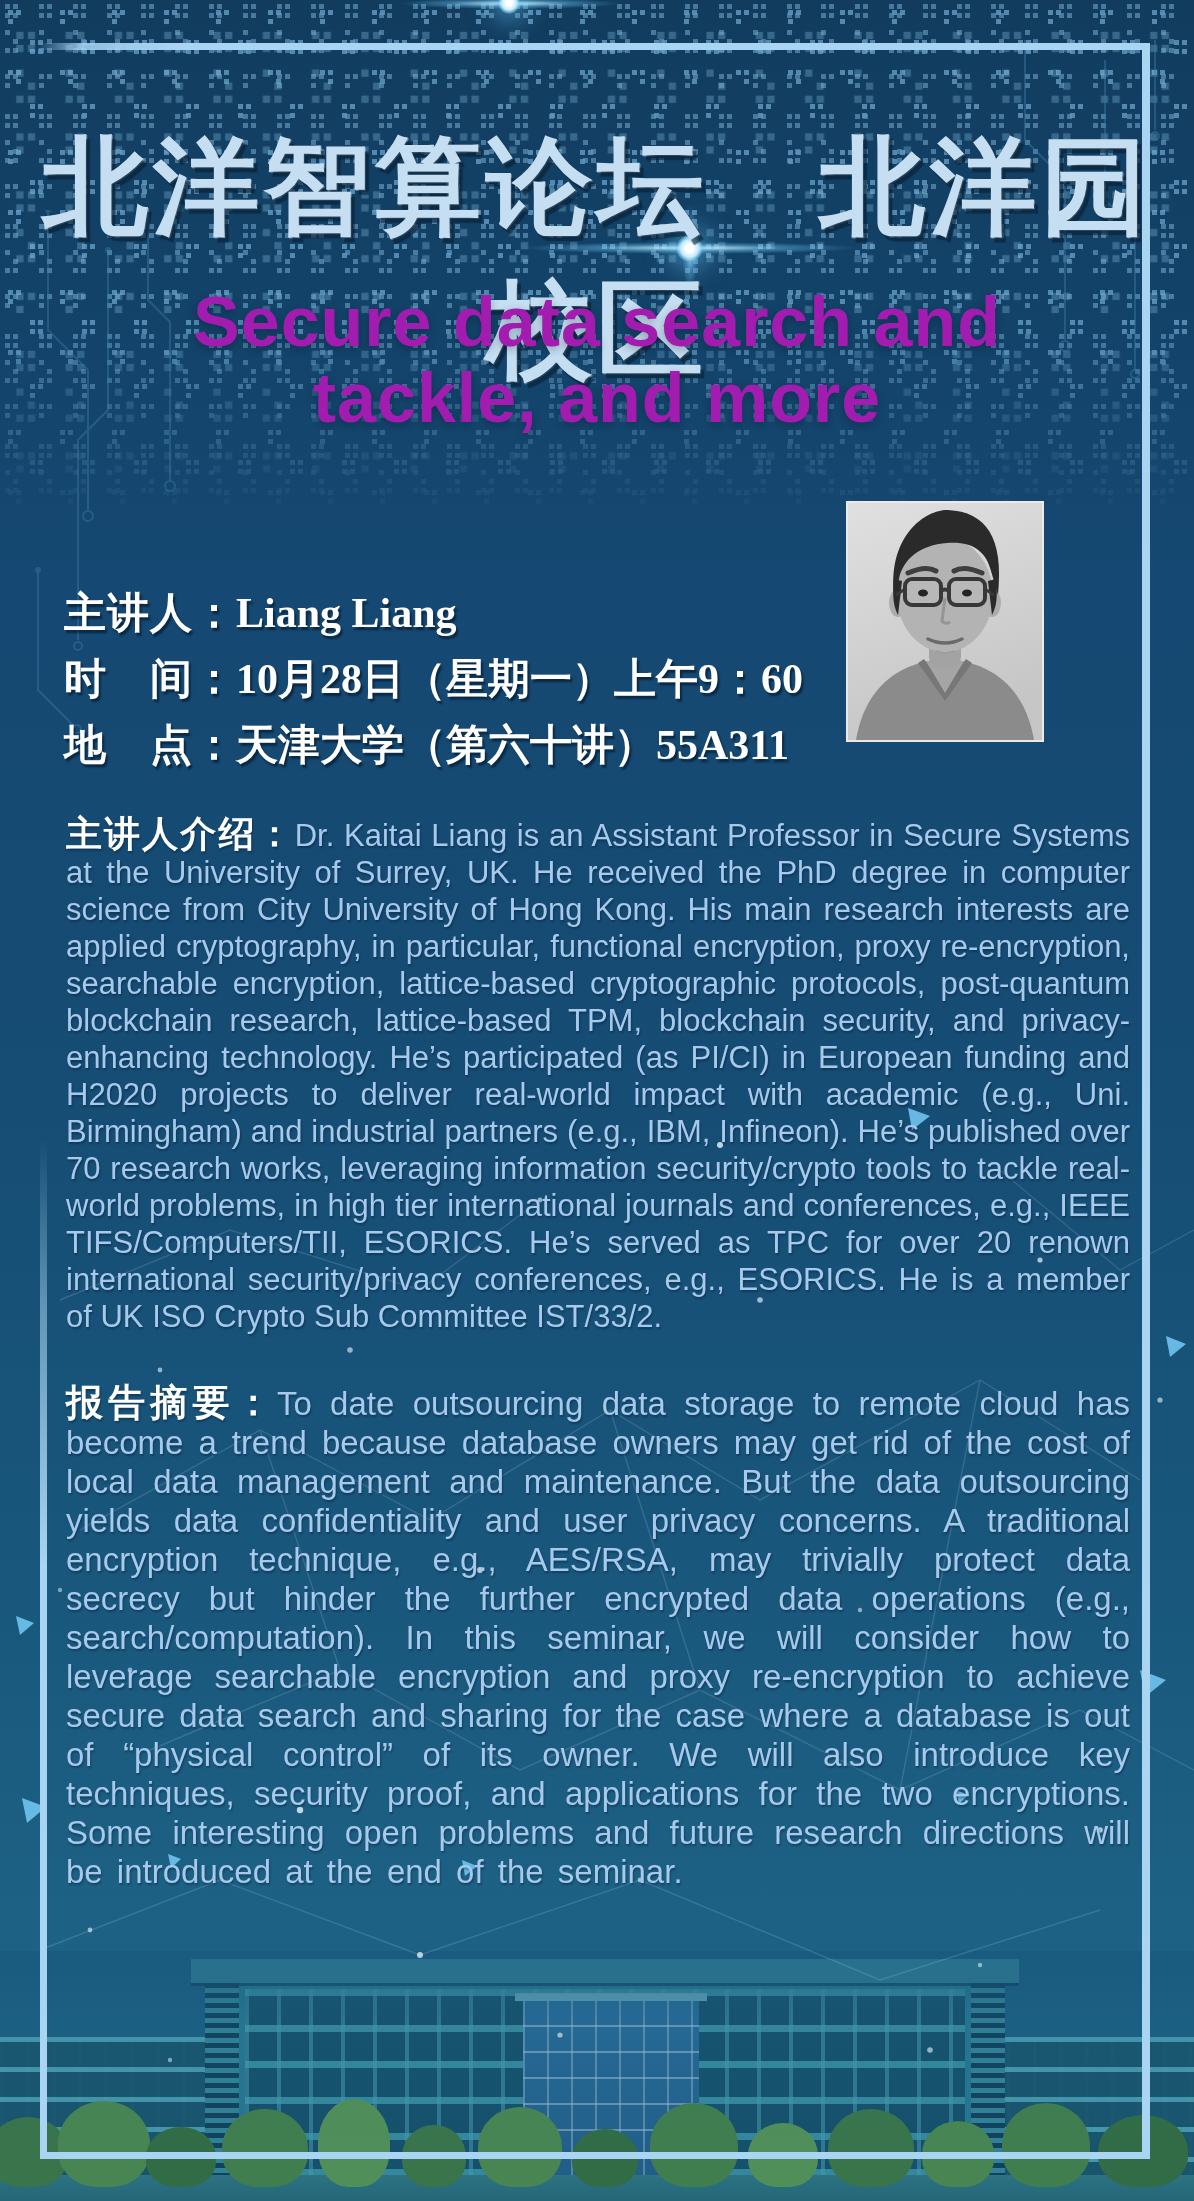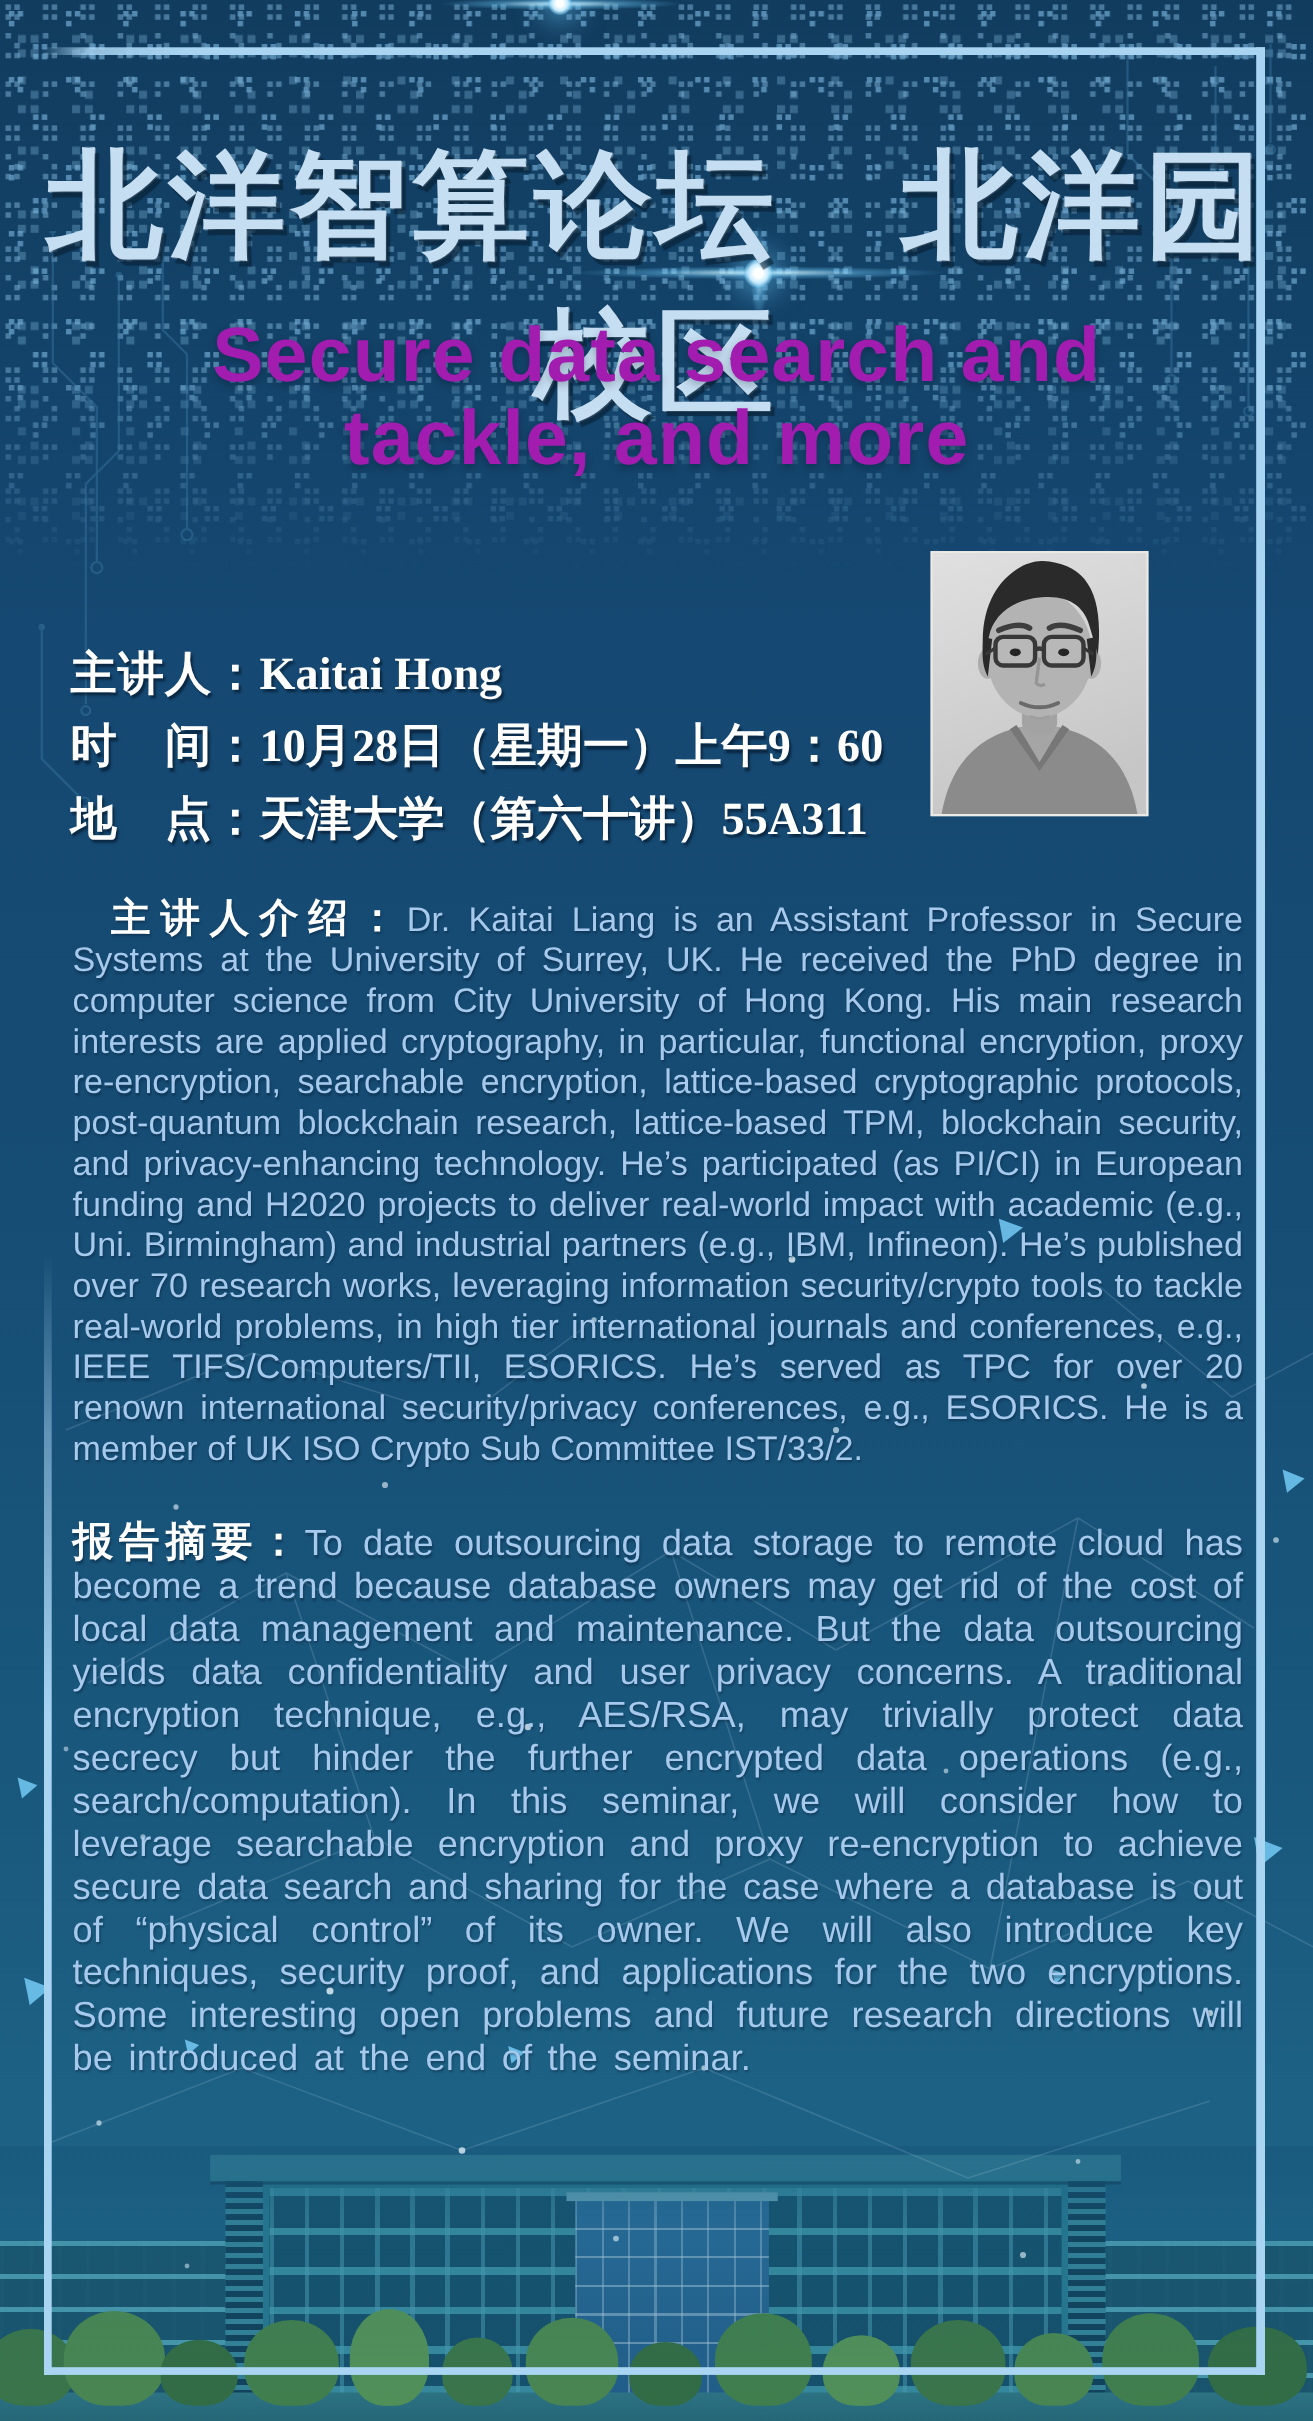--- a/index.html
+++ b/index.html
@@ -55,21 +55,21 @@
   .photo{left:846px;top:501px;width:198px;height:241px;z-index:5;
     border:2px solid #eceae6;background:#d6d4d0;box-sizing:border-box;}
   .photo svg{display:block;filter:grayscale(1);}
   
   .para{left:66px;width:1064px;margin:0;z-index:5;text-align:justify;color:#a6c9ec;
     text-shadow:1px 2px 2px rgba(0,18,38,.35);}
   .bio{top:816px;font-size:31px;line-height:37px;}
   .abstract{top:1383px;font-size:33px;line-height:39px;word-spacing:5px;}
   .p-label{font-family:"Liberation Serif","DejaVu Serif",serif;font-weight:700;color:#ffffff;
     letter-spacing:1px;}
-  .bio .p-label{font-size:36px;margin-left:35px;}
+  .bio .p-label{font-size:36px;}
   .abstract .p-label{font-size:37px;}
   
   .constellation{left:0;top:1050px;z-index:3;}
   
   .scene{left:0;top:1951px;width:1194px;height:250px;z-index:2;}
   .scene *{position:absolute;}
   .b-wing{top:86px;height:164px;background-color:#2a7a90;
     background-image:
       repeating-linear-gradient(to bottom,rgba(100,190,205,.8) 0 5px,rgba(13,55,75,.55) 5px 30px),
       repeating-linear-gradient(to right,rgba(60,140,160,.35) 0 4px,transparent 4px 26px);}
@@ -203,21 +203,21 @@
   </div>
 
   <h1 class="layer cjk-title">北洋智算论坛　北洋园校区</h1>
   <h2 class="layer talk-title">
     <span>Secure data search and</span>
     <span>tackle, and more</span>
   </h2>
 
   <div class="layer details">
     <div class="detail-row">
-      <span class="d-label">主讲人：</span><span class="d-value">Kaitai Hong</span>
+      <span class="d-label">主讲人：</span><span class="d-value">Liang Liang</span>
     </div>
     <div class="detail-row">
       <span class="d-label">时　间：</span><span class="d-value">10月28日（星期一）上午9：60</span>
     </div>
     <div class="detail-row">
       <span class="d-label">地　点：</span><span class="d-value">天津大学（第六十讲）55A311</span>
     </div>
   </div>
 
   <div class="layer photo">

